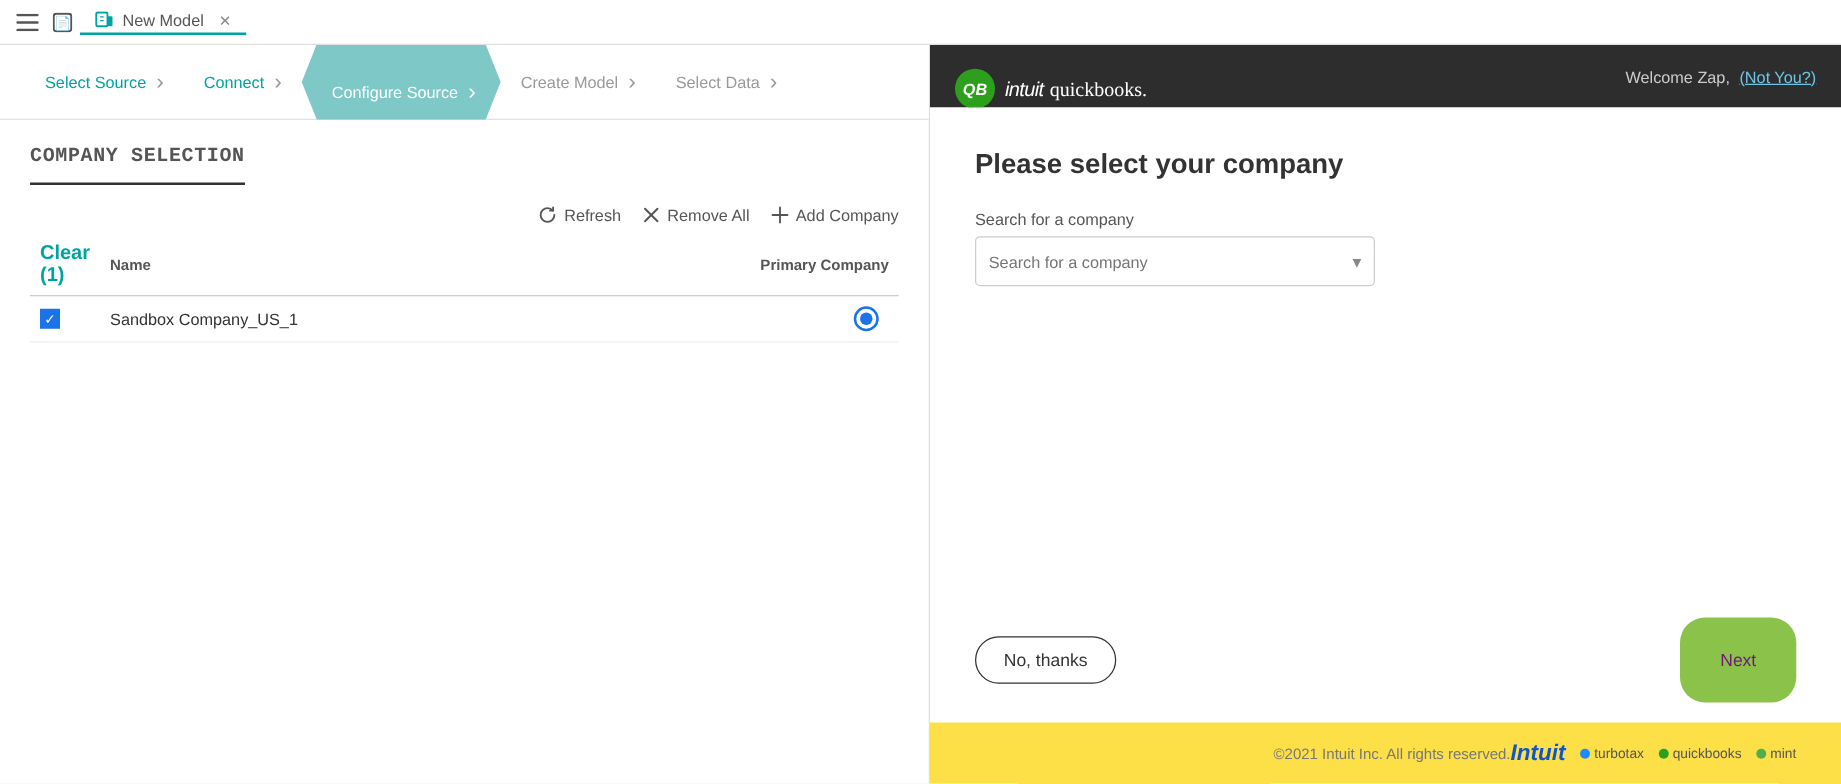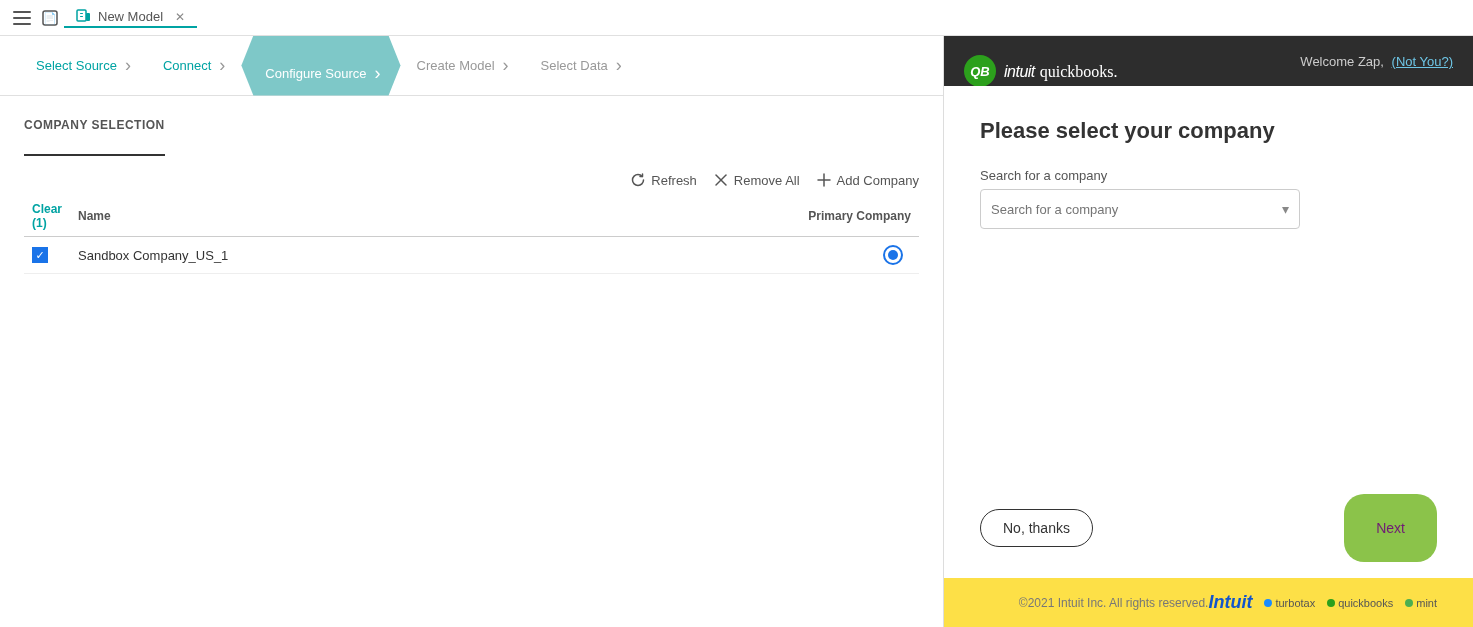--- a/index.html
+++ b/index.html
@@ -13,47 +13,47 @@
     .tab-item { display: flex; align-items: center; gap: 6px; padding: 0 12px; height: 20px; cursor: pointer; font-size: 13px; color: #555; border-bottom: 2px solid transparent; }
     .tab-item.active { border-bottom: 2px solid #00a3a3; }
     .tab-close { margin-left: 6px; cursor: pointer; color: #888; font-size: 12px; }
     .hamburger-btn { width: 28px; height: 28px; display: flex; align-items: center; justify-content: center; cursor: pointer; color: #555; }
     .new-tab-btn { width: 28px; height: 28px; display: flex; align-items: center; justify-content: center; cursor: pointer; color: #555; }
 
     
     .content-area { display: flex; flex: 1; overflow: hidden; }
 
     
-    .left-panel { width: 944px; background: #fff; display: flex; flex-direction: column; border-right: 1px solid #ddd; }
+    .left-panel { width: 744px; background: #fff; display: flex; flex-direction: column; border-right: 1px solid #ddd; }
 
     
     .wizard-nav { display: flex; align-items: center; padding: 0 20px; height: 60px; background: #fff; border-bottom: 1px solid #e0e0e0; gap: 0; }
     .wizard-step { display: flex; align-items: center; font-size: 14px; color: #999; padding: 0 16px; height: 60px; cursor: pointer; position: relative; }
     .wizard-step.active { color: #fff; background: #7ec8c8; clip-path: polygon(0 0, calc(100% - 12px) 0, 100% 50%, calc(100% - 12px) 100%, 0 100%, 12px 50%); padding: 0 24px; }
     .wizard-step.active:first-child { clip-path: polygon(0 0, calc(100% - 12px) 0, 100% 50%, calc(100% - 12px) 100%, 0 100%); }
     .wizard-step.done { color: #00a3a3; }
 
     
     .left-content { flex: 1; padding: 20px 24px; }
-    .section-title { font-size: 12px; font-weight: 600; color: #555; letter-spacing: 0.5px; border-bottom: 2px solid #333; padding-bottom: 22px; margin-bottom: 16px; display: inline-block; }
+    .section-title { font-size: 16px; font-weight: 600; color: #555; letter-spacing: 0.5px; border-bottom: 2px solid #333; padding-bottom: 12px; margin-bottom: 16px; display: inline-block; font-family: Liberation Mono, monospace; }
 
     
     .toolbar { display: flex; align-items: center; justify-content: flex-end; gap: 16px; margin-bottom: 8px; }
     .toolbar-btn { display: flex; align-items: center; gap: 5px; cursor: pointer; color: #555; font-size: 13px; background: none; border: none; }
 
     
     .company-table { width: 100%; border-collapse: collapse; }
     .company-table thead tr { border-bottom: 1px solid #ccc; }
     .company-table th { text-align: left; font-size: 12px; color: #555; font-weight: 600; padding: 6px 8px; }
     .company-table th.primary-col { text-align: right; }
     .company-table td { padding: 8px 8px; font-size: 13px; color: #333; }
     .company-table td.primary-col { text-align: right; padding-right: 16px; }
     .company-table tbody tr { border-bottom: 1px solid #eee; }
 
-    .clear-link { color: #00a3a3; cursor: pointer; font-size: 12px; text-decoration: none; }
+    .clear-link { color: #00a3a3; cursor: pointer; font-size: 16px; text-decoration: none; }
     .checkbox-cell { width: 30px; }
     .checkbox-custom { width: 16px; height: 16px; background: #1a73e8; border: none; display: flex; align-items: center; justify-content: center; cursor: pointer; }
     .checkmark { color: white; font-size: 11px; }
 
     
     .radio-circle { width: 20px; height: 20px; border-radius: 50%; border: 2px solid #1a73e8; display: flex; align-items: center; justify-content: center; cursor: pointer; }
     .radio-inner { width: 10px; height: 10px; border-radius: 50%; background: #1a73e8; }
 
     
     .right-panel { flex: 1; background: #fff; display: flex; flex-direction: column; }

